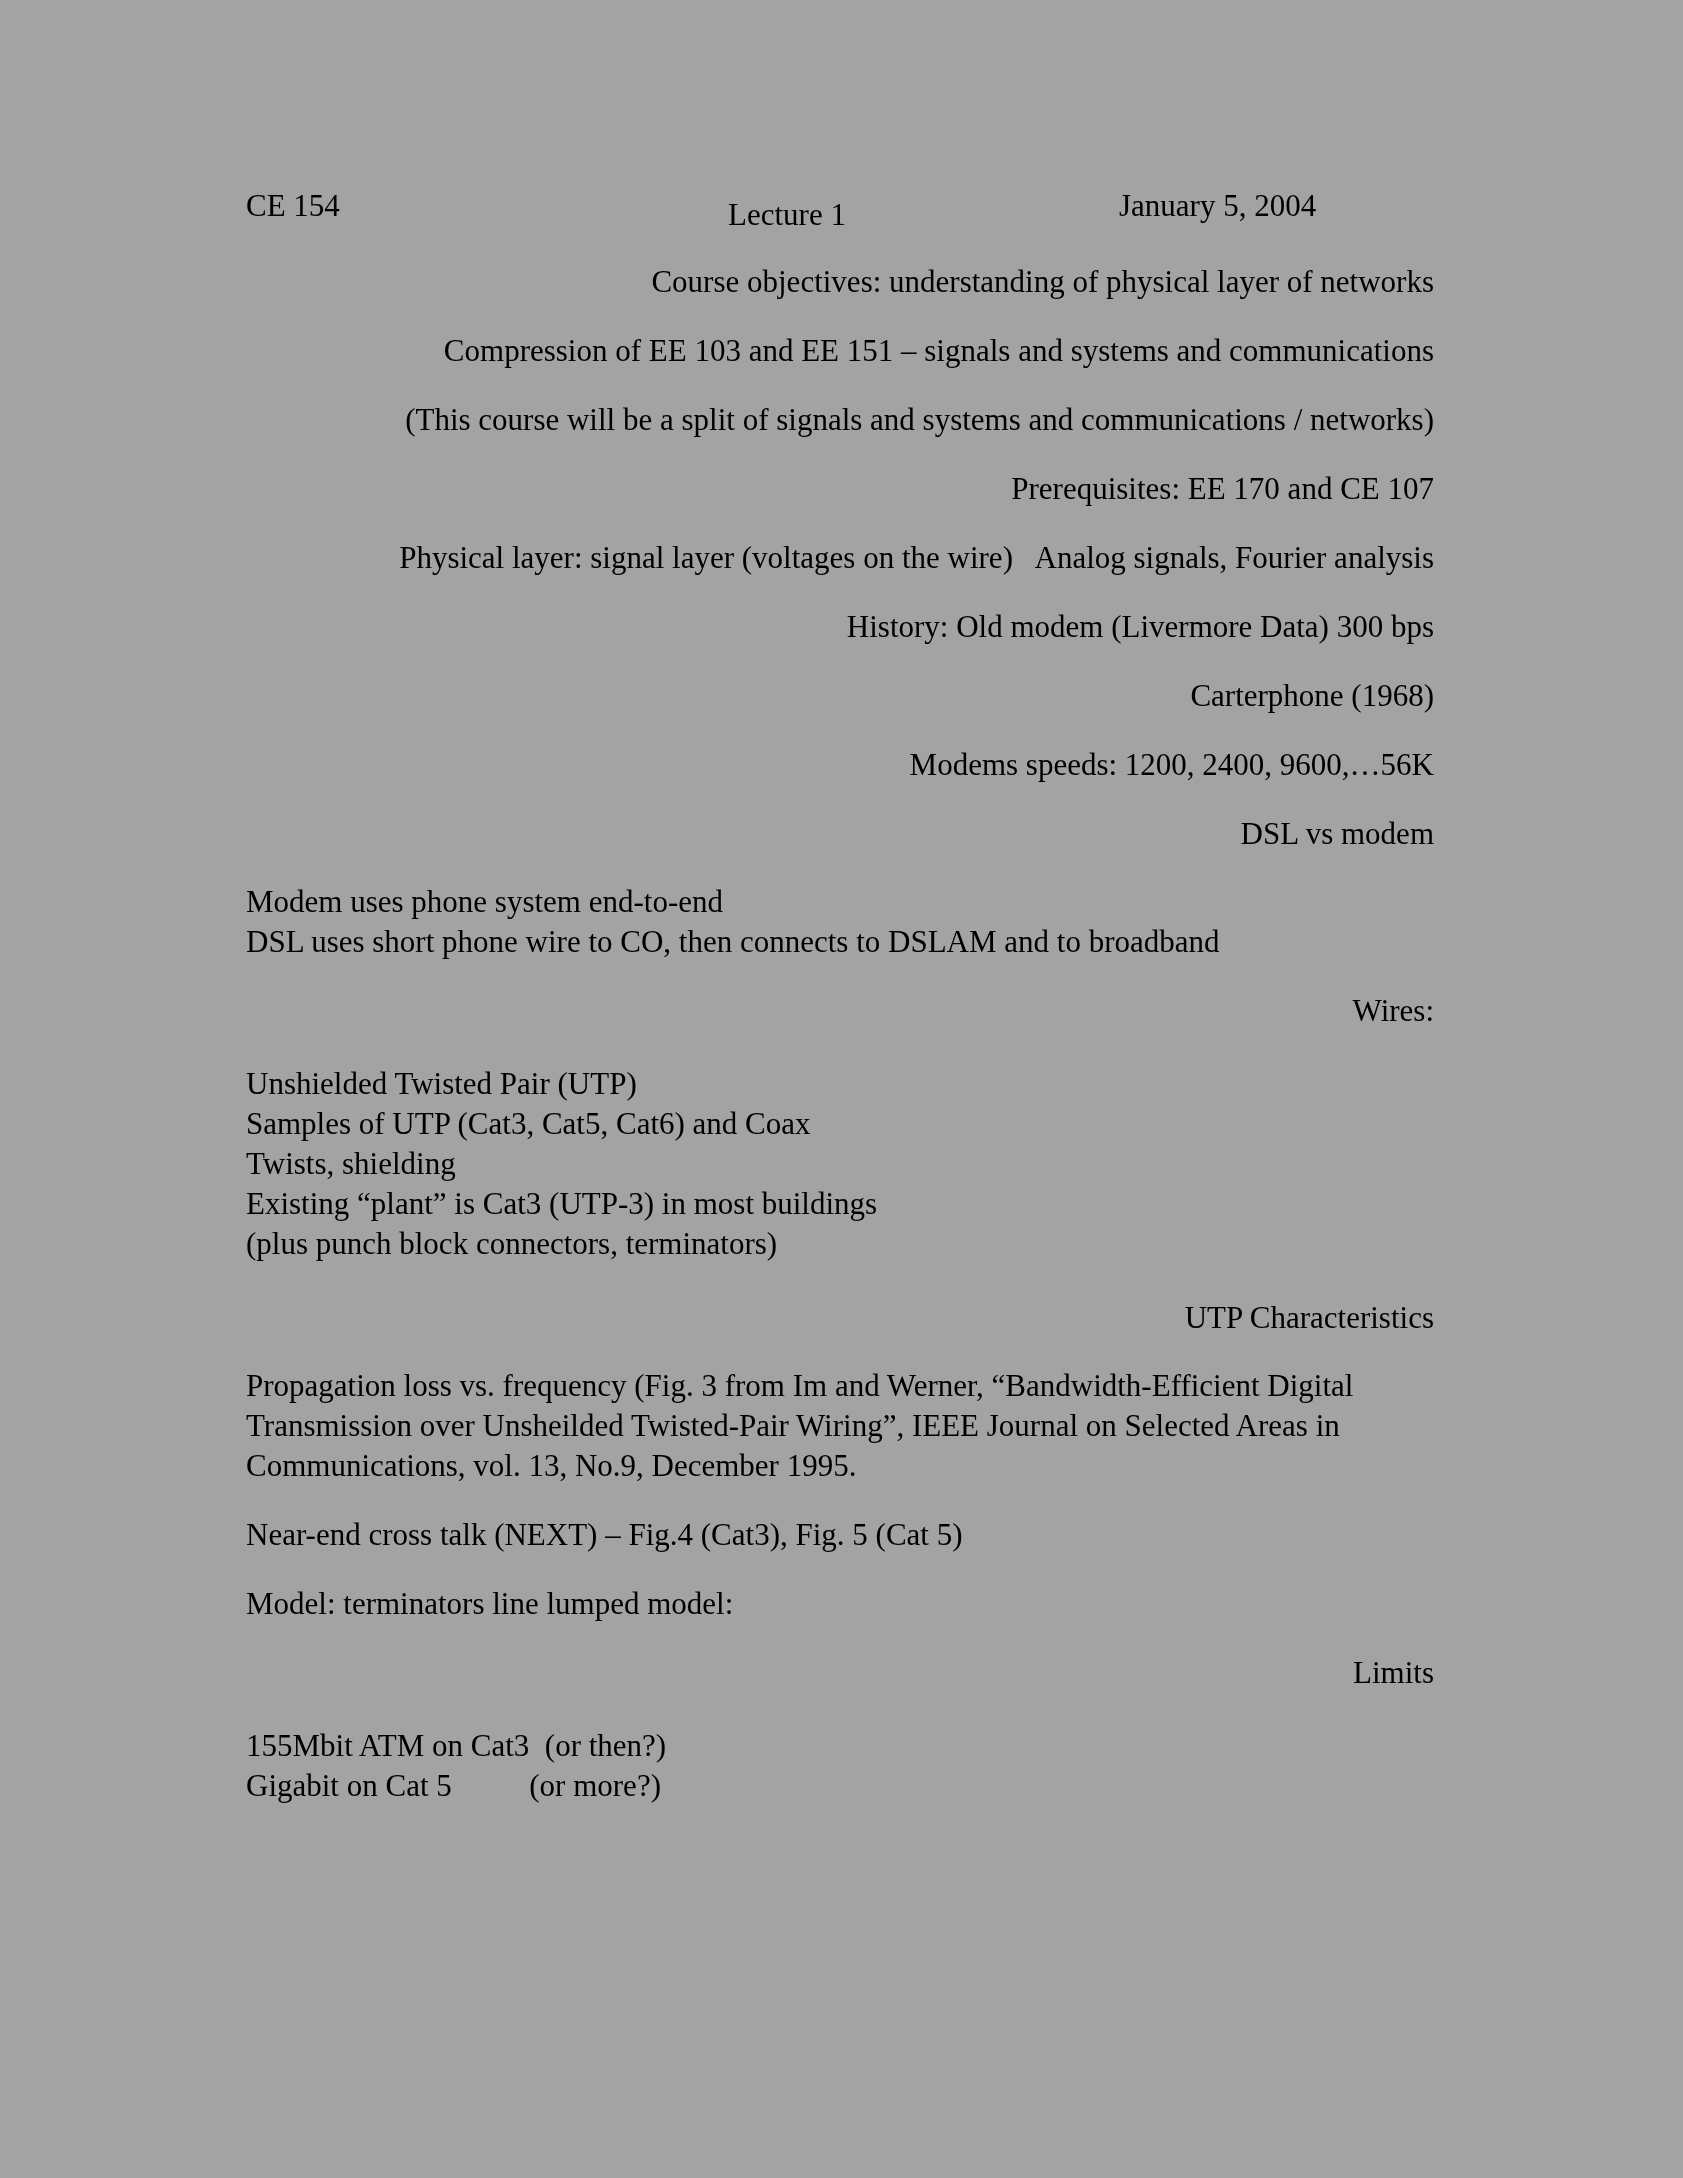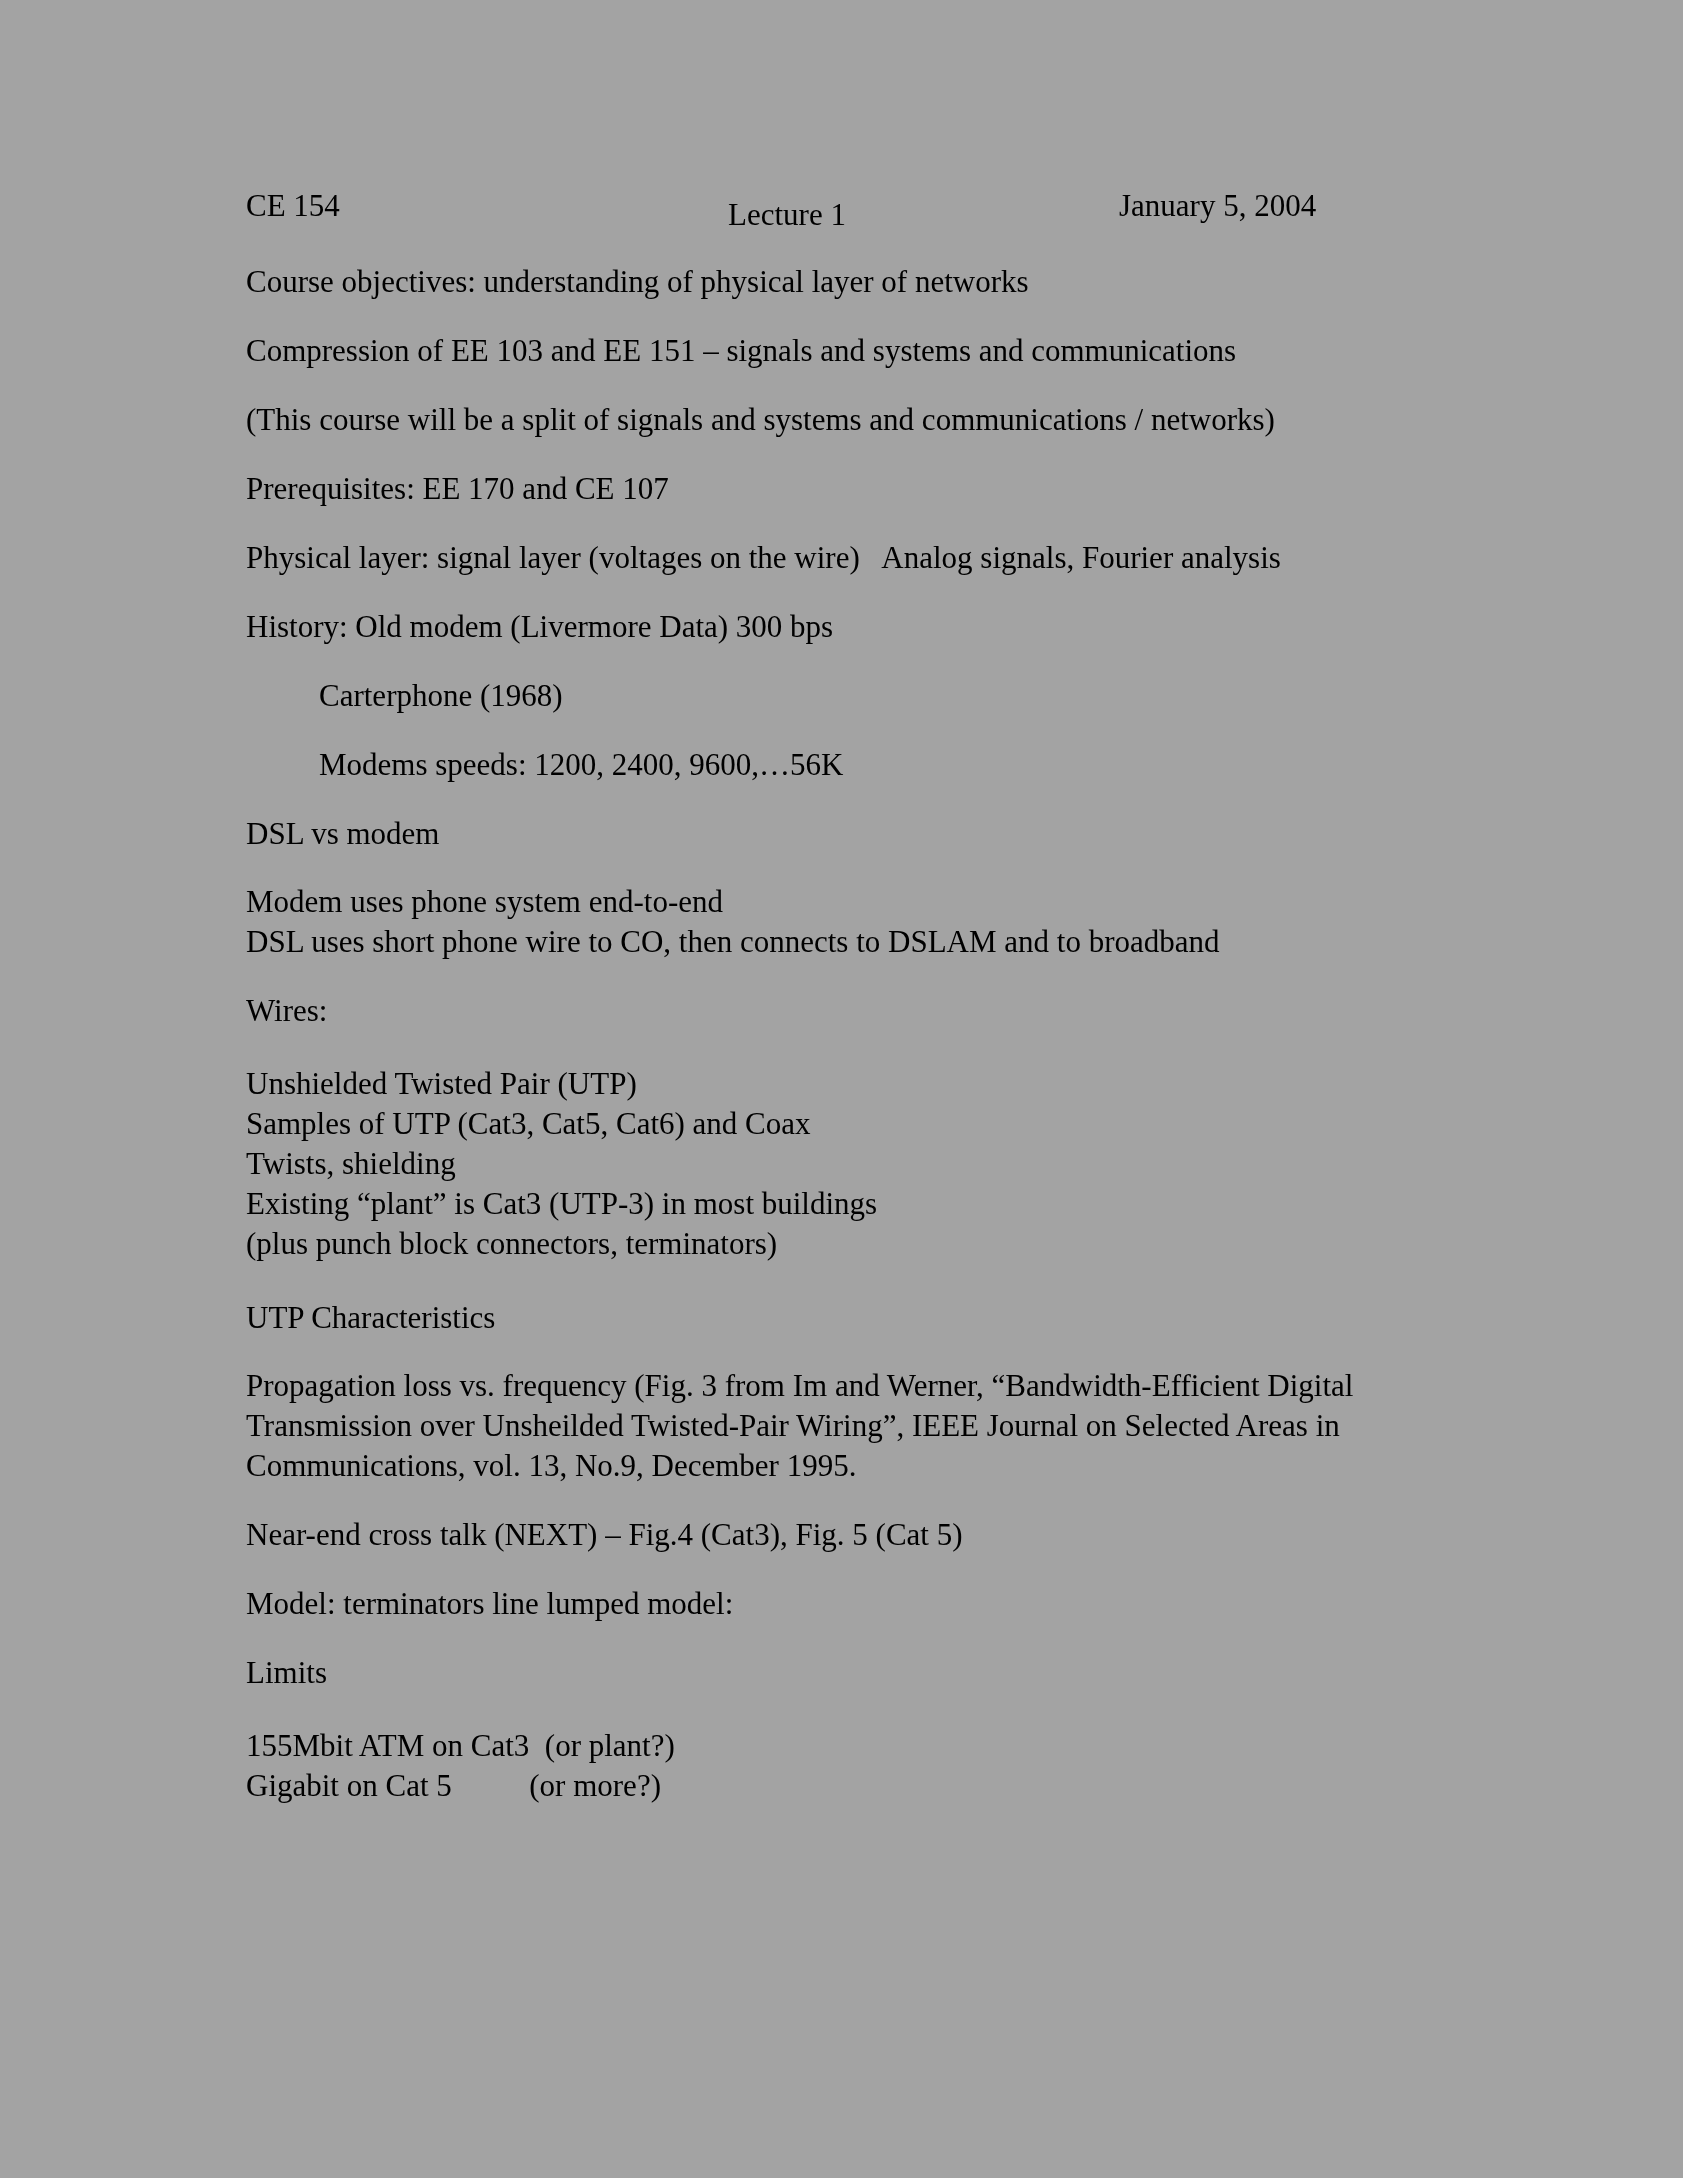--- a/index.html
+++ b/index.html
@@ -34,20 +34,21 @@
   .hdr-course { position: absolute; left: 0; top: 0; }
   .hdr-lecture { position: absolute; left: 482px; top: 9px; }
   .hdr-date { position: absolute; left: 873px; top: 0; }
 
   
   .para {
     font-size: 31px;
     line-height: 41px;
     margin: 0;
     white-space: pre-wrap;
+    text-align: right;
   }
   .gap-lg { height: 33px; }
   .gap-md { height: 28px; }
 
   .indent-1 { margin-left: 73px; }
   .indent-2 { margin-left: 192px; }
 
   .block {
     font-size: 31px;
     line-height: 41px;
@@ -119,18 +120,18 @@
 
     <p class="block indent-1">Near-end cross talk (NEXT) – Fig.4 (Cat3), Fig. 5 (Cat 5)</p>
     <div class="gap-md"></div>
 
     <p class="block indent-1">Model: terminators line lumped model:</p>
     <div class="gap-md"></div>
 
     <p class="para">Limits</p>
     <div class="gap-lg"></div>
 
-    <p class="block indent-1 tight">155Mbit ATM on Cat3  (or plant?)</p>
+    <p class="block indent-1 tight">155Mbit ATM on Cat3  (or then?)</p>
     <p class="block indent-1 tight">Gigabit on Cat 5          (or more?)</p>
 
   </div>
 </div>
 
 
 </body></html>

